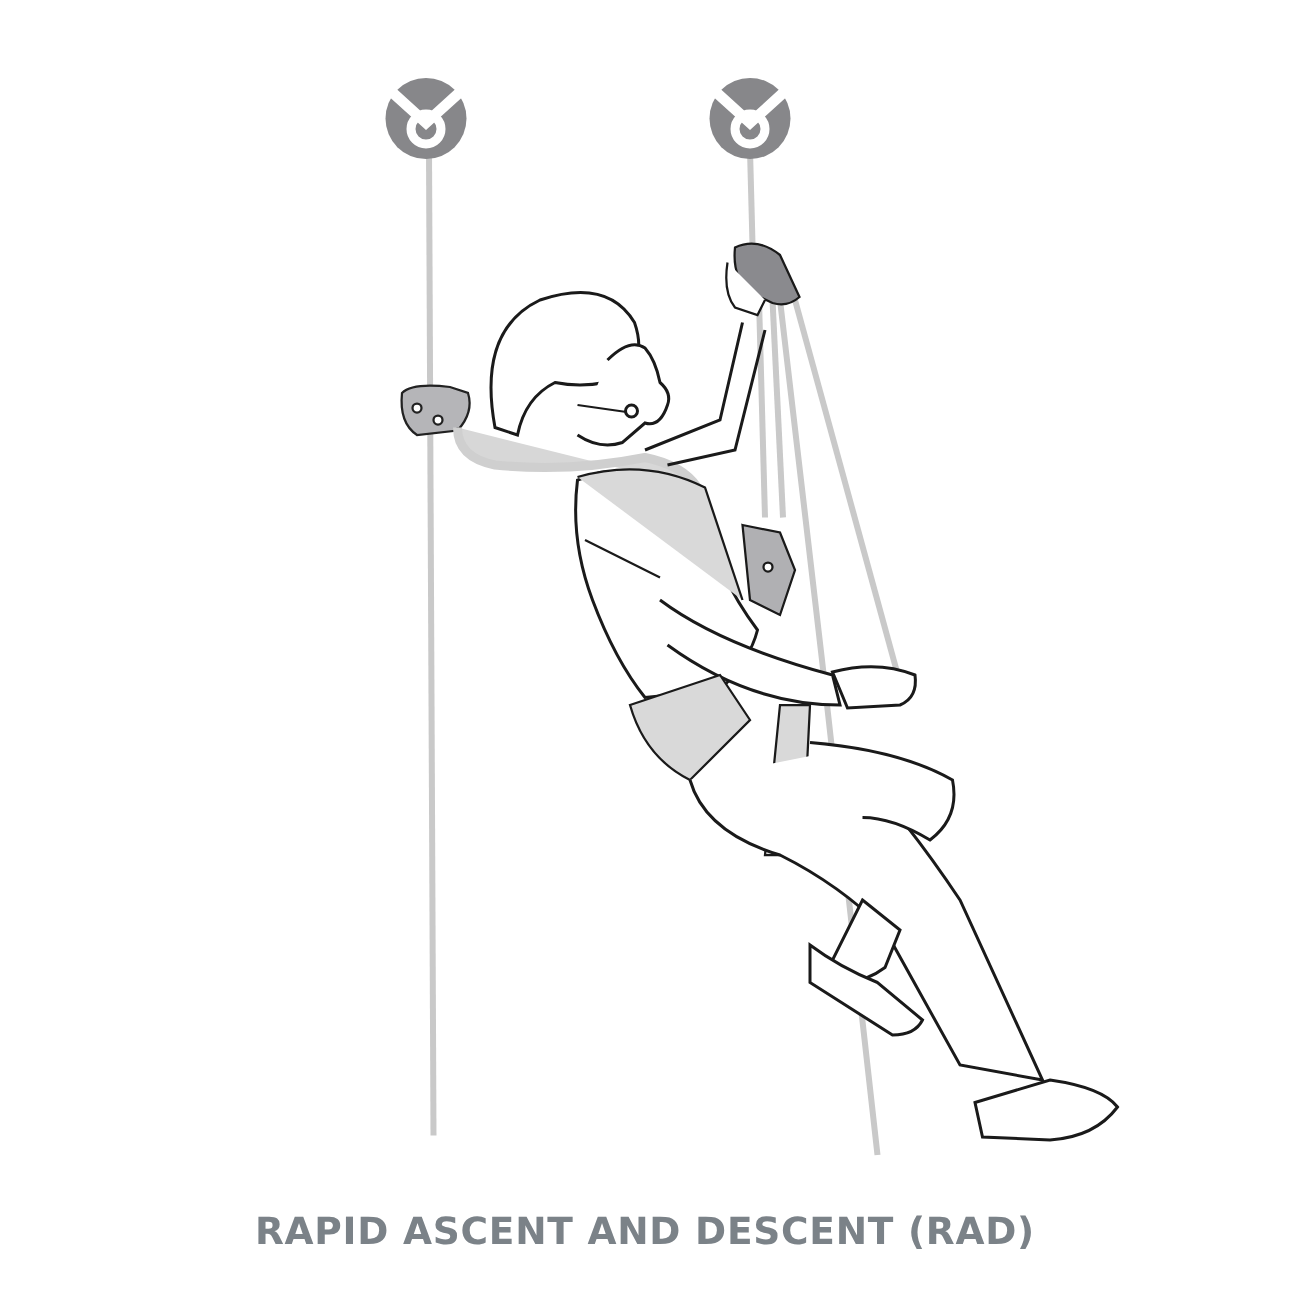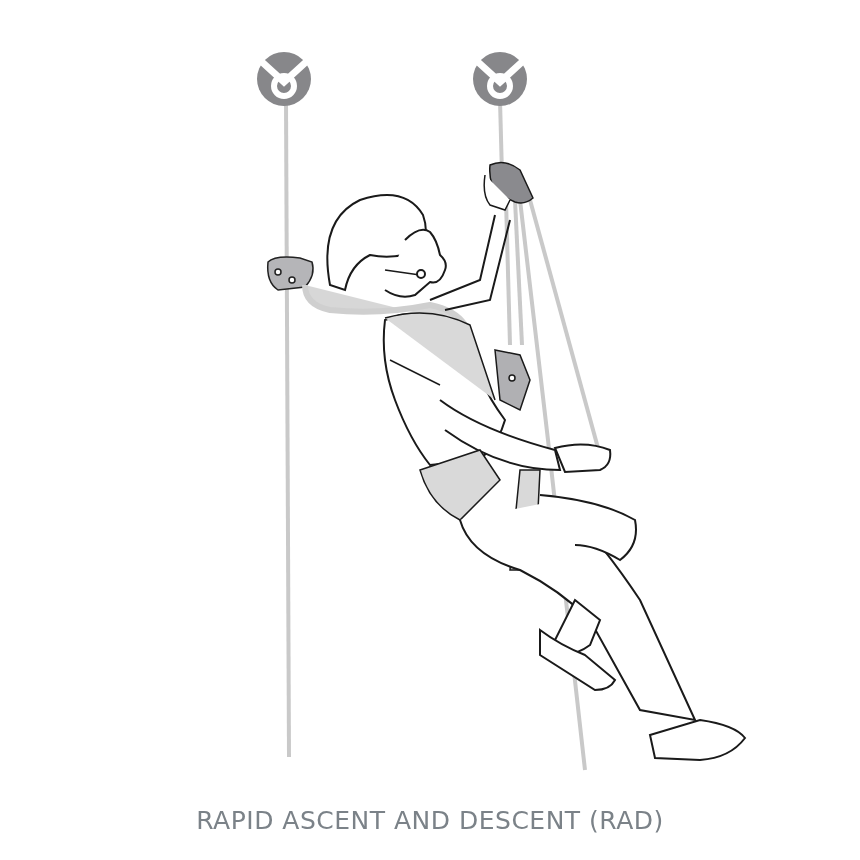--- a/index.html
+++ b/index.html
@@ -1,20 +1,20 @@
 <!DOCTYPE html>
 <html><head>
 <meta charset="utf-8">
 <style>
   html, body { margin: 0; padding: 0; background: #ffffff; }
   body { width: 860px; height: 860px; position: relative; overflow: hidden; font-family: "DejaVu Sans", sans-serif; }
   .canvas { position: absolute; left: 0; top: 0; width: 860px; height: 860px; }
   .caption {
     position: absolute; left: 0; top: 806px; width: 860px; text-align: center;
-    font-family: "DejaVu Sans", sans-serif; font-weight: normal; font-size: 25px;
+    font-family: "DejaVu Sans", sans-serif; font-weight: bold; font-size: 25px;
     letter-spacing: 0.5px; color: #7b8288;
   }
 </style>
 </head>
 <body>
 
 <div class="canvas">
 <svg width="860" height="860" viewBox="0 0 860 860" xmlns="http://www.w3.org/2000/svg">
 
   <g>

